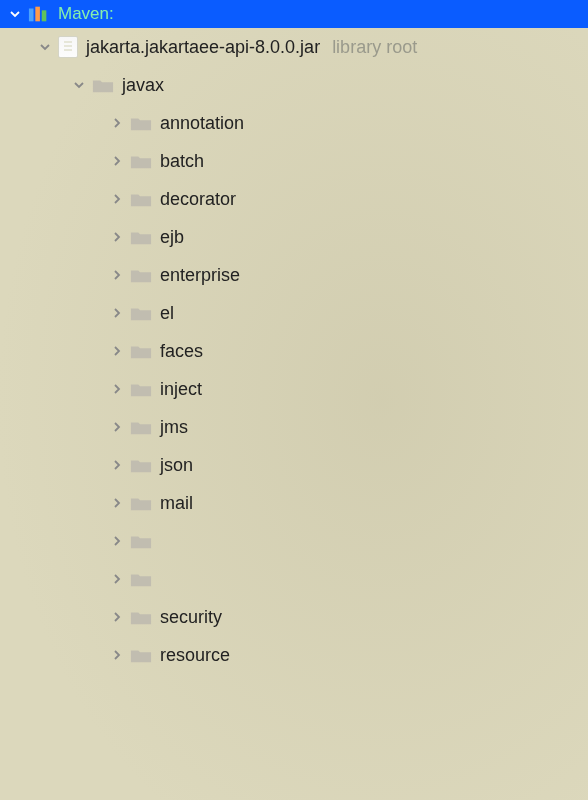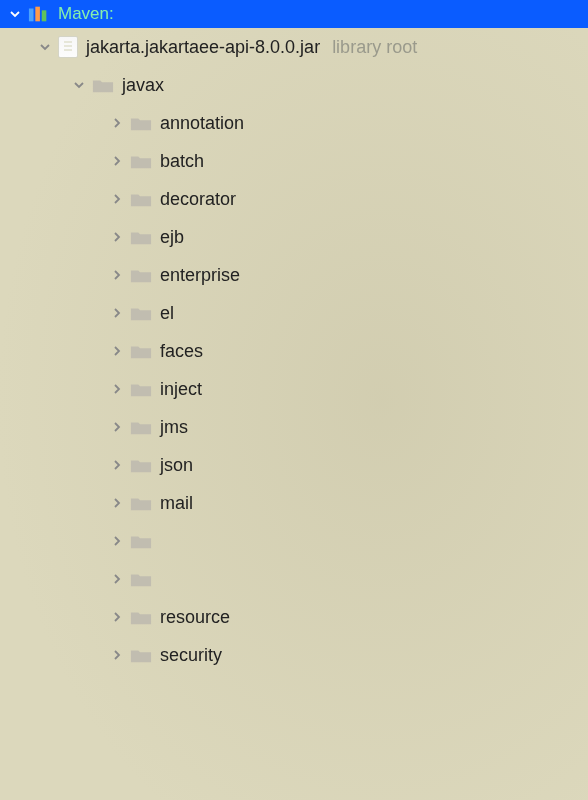--- a/index.html
+++ b/index.html
@@ -302,30 +302,30 @@
     <span class="chevron">
       <svg width="12" height="12" viewBox="0 0 12 12">
           <path d="M4 2 L8 6 L4 10" fill="none" stroke="#888" stroke-width="1.8"></path>
         </svg>
     </span>
     <span class="icon folder-icon">
       <svg viewBox="0 0 24 18">
           <path d="M1 4 L9 4 L11 6 L23 6 L23 17 L1 17 Z" fill="#c1bdb0"></path>
         </svg>
     </span>
+    <span class="label">security</span>
+  </div>
+
+  <div class="row indent3">
+    <span class="chevron">
+      <svg width="12" height="12" viewBox="0 0 12 12">
+          <path d="M4 2 L8 6 L4 10" fill="none" stroke="#888" stroke-width="1.8"></path>
+        </svg>
+    </span>
+    <span class="icon folder-icon">
+      <svg viewBox="0 0 24 18">
+          <path d="M1 4 L9 4 L11 6 L23 6 L23 17 L1 17 Z" fill="#c1bdb0"></path>
+        </svg>
+    </span>
     <span class="label">resource</span>
   </div>
 
-  <div class="row indent3">
-    <span class="chevron">
-      <svg width="12" height="12" viewBox="0 0 12 12">
-          <path d="M4 2 L8 6 L4 10" fill="none" stroke="#888" stroke-width="1.8"></path>
-        </svg>
-    </span>
-    <span class="icon folder-icon">
-      <svg viewBox="0 0 24 18">
-          <path d="M1 4 L9 4 L11 6 L23 6 L23 17 L1 17 Z" fill="#c1bdb0"></path>
-        </svg>
-    </span>
-    <span class="label">security</span>
-  </div>
-
 </div>
 
 </body></html>

